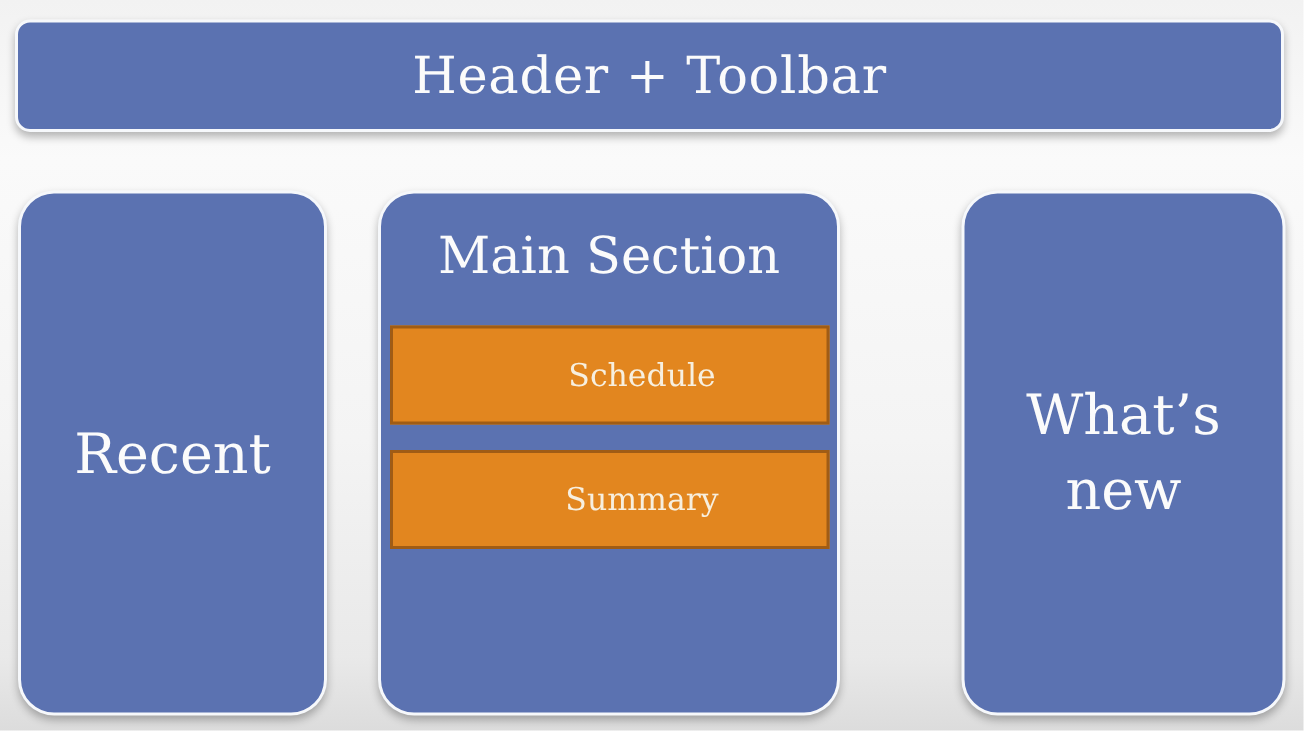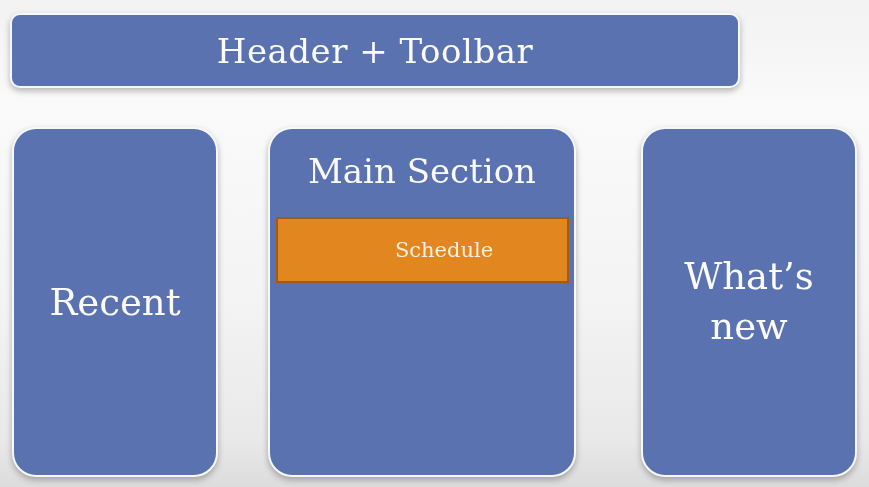--- a/index.html
+++ b/index.html
@@ -22,38 +22,38 @@
     box-sizing: border-box;
     color: #fbfbfb;
     display: flex;
     align-items: center;
     justify-content: center;
     text-align: center;
   }
   .header-bar {
     left: 10px;
     top: 13px;
-    width: 730px;
+    width: 846px;
     height: 75px;
     border-radius: 10px;
     font-size: 34px;
     letter-spacing: 0.5px;
   }
   .column {
     top: 127px;
     height: 350px;
     border-radius: 24px;
   }
   .col-about {
     left: 12px;
     width: 206px;
     font-size: 37px;
   }
   .col-main {
-    left: 268px;
+    left: 252px;
     width: 308px;
     flex-direction: column;
     justify-content: flex-start;
   }
   .col-new {
     left: 641px;
     width: 216px;
     font-size: 37px;
     line-height: 1.35;
     padding: 0 28px;
@@ -89,17 +89,20 @@
 
 <div class="block column col-about">
   <span>Recent</span>
 </div>
 
 <div class="block column col-main">
   <div class="main-title">Main Section</div>
   <div class="orange-item">
     <span>Schedule</span>
   </div>
+  <div class="orange-item">
+    <span>Summary</span>
+  </div>
 </div>
 
 <div class="block column col-new">
   <span>What’s new</span>
 </div>
 
 </body></html>

